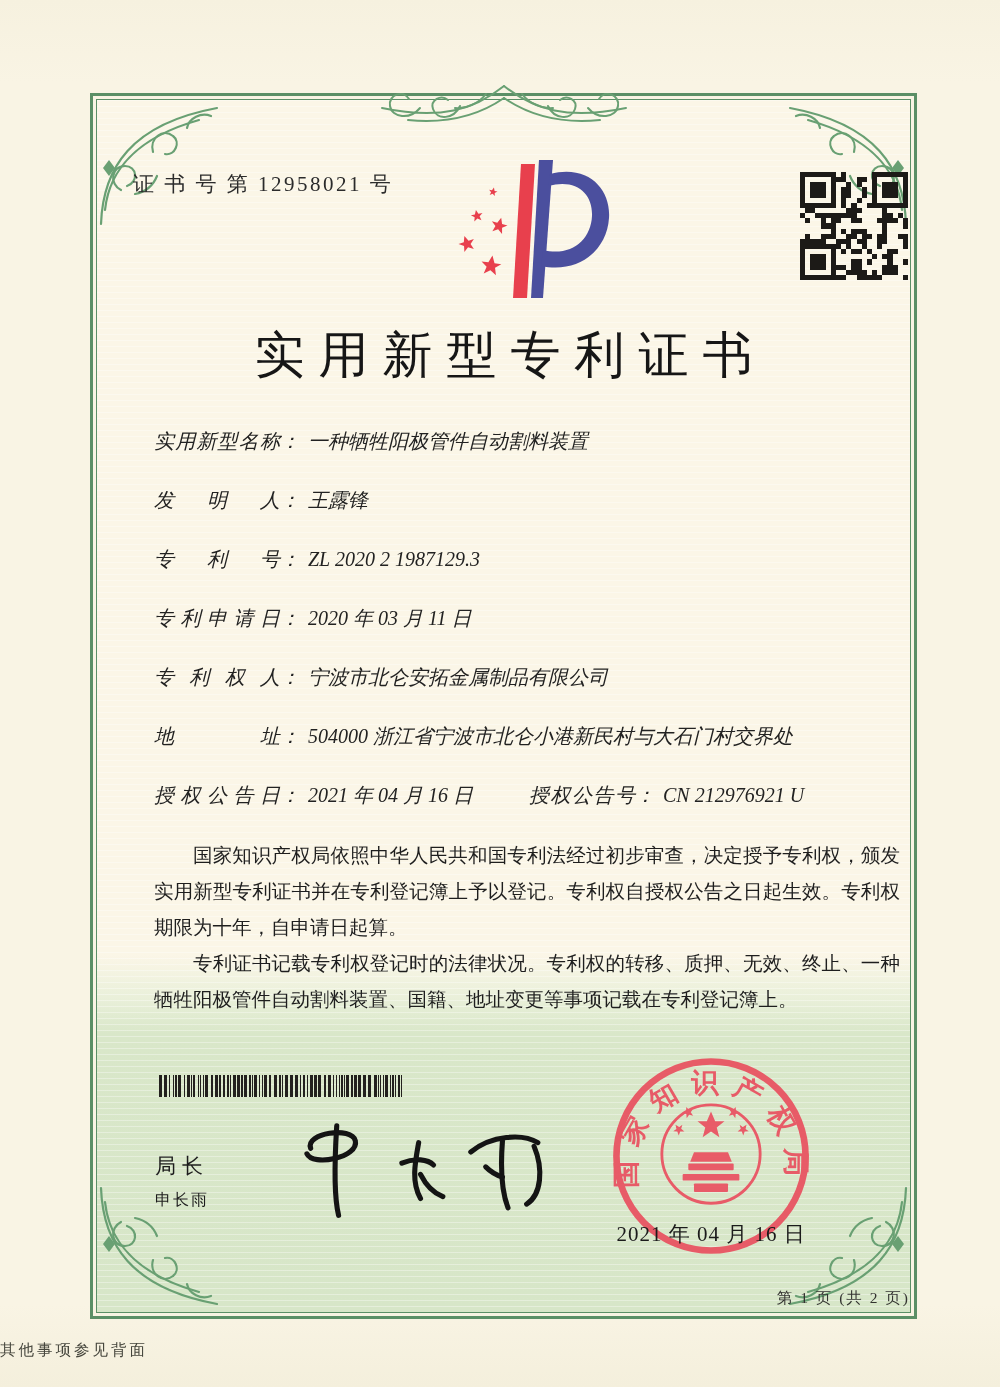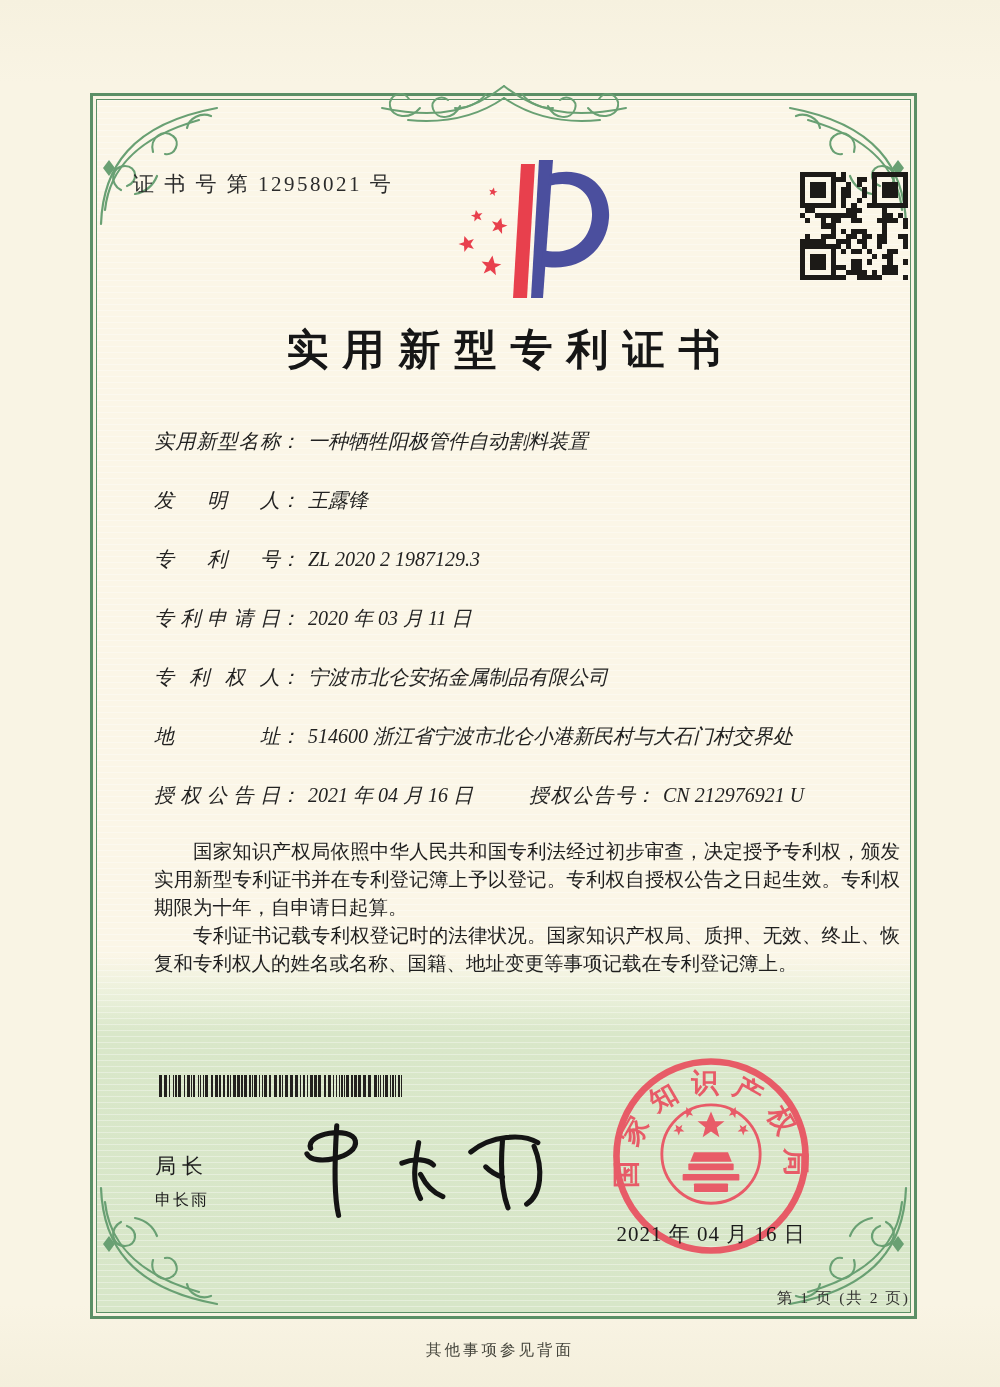--- a/index.html
+++ b/index.html
@@ -14,50 +14,50 @@
   .frame-inner { position:absolute; left:3px; top:3px; right:3px; bottom:3px;
            border:1.5px solid #5b8f66;
            background:
              repeating-linear-gradient(180deg, rgba(255,255,255,.35) 0 1px, rgba(0,0,0,0) 1px 6px),
              linear-gradient(180deg,#fbf6e7 0%,#fbf6e7 70.5%,#eaf0da 74%,#d9e7c9 77%,#d7e6c8 100%); }
 
   .abs { position:absolute; }
 
   .cert-no { left:36px; top:70px; font-size:21px; letter-spacing:2.5px; color:#2b2b2b; }
 
-  .title { left:0; top:222px; width:100%; text-align:center; font-size:42px; font-weight:bold;
+  .title { left:0; top:222px; width:100%; text-align:center; font-size:50px; font-weight:normal;
            letter-spacing:14px; color:#161616; text-indent:14px; }
 
   .fields { left:57px; top:328px; width:745px; font-size:20px; color:#222;font-style:italic; }
   .field-row { display:flex; align-items:baseline; height:26px; margin-bottom:33px; white-space:nowrap; }
   .flabel { display:inline-block; width:126px; text-align:justify; text-align-last:justify; }
   .fcolon { display:inline-block; margin-right:8px; }
   .grant-row { display:flex; }
   .grant-group2 { margin-left:56px; display:flex; align-items:baseline; }
   .grant-group2 .flabel { width:106px; }
 
-  .paras { left:57px; top:738px; width:746px; font-size:19.5px; line-height:28px;
+  .paras { left:57px; top:738px; width:746px; font-size:19.5px; line-height:36px;
            color:#1e1e1e; text-align:justify; }
   .paras p { text-indent:2em; }
 
   .barcode-box { left:62px; top:975px; width:246px; height:22px; }
 
   .director-title { left:58px; top:1052px; font-size:21px; color:#1c1c1c; letter-spacing:6px;text-align:right; }
   .director-name  { left:58px; top:1090px; font-size:16px; color:#1c1c1c; letter-spacing:2px; }
 
   .signature-box { left:182px; top:1005px; width:270px; height:120px; }
 
   .seal-box { left:510px; top:952px; width:208px; height:208px; opacity:.92; }
   .seal-date { left:510px; top:1120px; width:208px; text-align:center; font-size:21px;
                color:#1b1b1b; letter-spacing:1px; z-index:6; }
 
   .page-indicator { left:0; top:1188px; width:100%; text-align:right; font-size:15.5px;
                     color:#333330; letter-spacing:2px; }
 
-  .back-note { position:absolute; left:0; top:1340px; width:100%; text-align:center;
+  .back-note { position:absolute; left:0; top:1340px; width:100%; text-align:left;
                font-size:15.5px; color:#45453c; letter-spacing:3px; }
 
   .logo-box { left:340px; top:52px; width:180px; height:155px; }
   .qr-box { left:703px; top:72px; width:108px; height:108px; }
 
   .orn { position:absolute; pointer-events:none; }
   .orn-tl { left:-2px; top:-2px; }
   .orn-tr { right:-2px; top:-2px; transform:scaleX(-1); }
   .orn-bl { left:-2px; bottom:-2px; transform:scaleY(-1); }
   .orn-br { right:-2px; bottom:-2px; transform:scale(-1,-1); }
@@ -376,37 +376,37 @@
             <span>2020 年 03 月 11 日</span>
         </div>
         <div class="field-row">
           <span class="flabel">专利权人</span>
             <span class="fcolon">：</span>
             <span>宁波市北仑安拓金属制品有限公司</span>
         </div>
         <div class="field-row">
           <span class="flabel">地址</span>
             <span class="fcolon">：</span>
-            <span>514600 浙江省宁波市北仑小港新民村与大石门村交界处</span>
+            <span>504000 浙江省宁波市北仑小港新民村与大石门村交界处</span>
         </div>
         <div class="field-row grant-row">
           <span class="flabel">授权公告日</span>
             <span class="fcolon">：</span>
             <span>2021 年 04 月 16 日</span>
           <span class="grant-group2">
             <span class="flabel">授权公告号</span>
               <span class="fcolon">：</span>
               <span>CN 212976921 U</span>
           </span>
         </div>
       </div>
 
       <div class="abs paras">
         <p>国家知识产权局依照中华人民共和国专利法经过初步审查，决定授予专利权，颁发实用新型专利证书并在专利登记簿上予以登记。专利权自授权公告之日起生效。专利权期限为十年，自申请日起算。</p>
-        <p>专利证书记载专利权登记时的法律状况。国家知识产权局、质押、无效、终止、恢复和专利权人的姓名或名称、国籍、地址变更等事项记载在专利登记簿上。</p>
+        <p>专利证书记载专利权登记时的法律状况。专利权的转移、质押、无效、终止、一种牺牲阳极管件自动割料装置、国籍、地址变更等事项记载在专利登记簿上。</p>
       </div>
 
       <svg class="abs barcode-box" id="barcode" viewBox="0 0 246 22" preserveAspectRatio="none" shape-rendering="crispEdges">
           <rect x="0" y="0" width="3" height="22" fill="#23211e"></rect>
           <rect x="5" y="0" width="3" height="22" fill="#23211e"></rect>
           <rect x="10" y="0" width="1" height="22" fill="#23211e"></rect>
           <rect x="14" y="0" width="1" height="22" fill="#23211e"></rect>
           <rect x="16" y="0" width="2" height="22" fill="#23211e"></rect>
           <rect x="19" y="0" width="3" height="22" fill="#23211e"></rect>
           <rect x="25" y="0" width="1" height="22" fill="#23211e"></rect>

